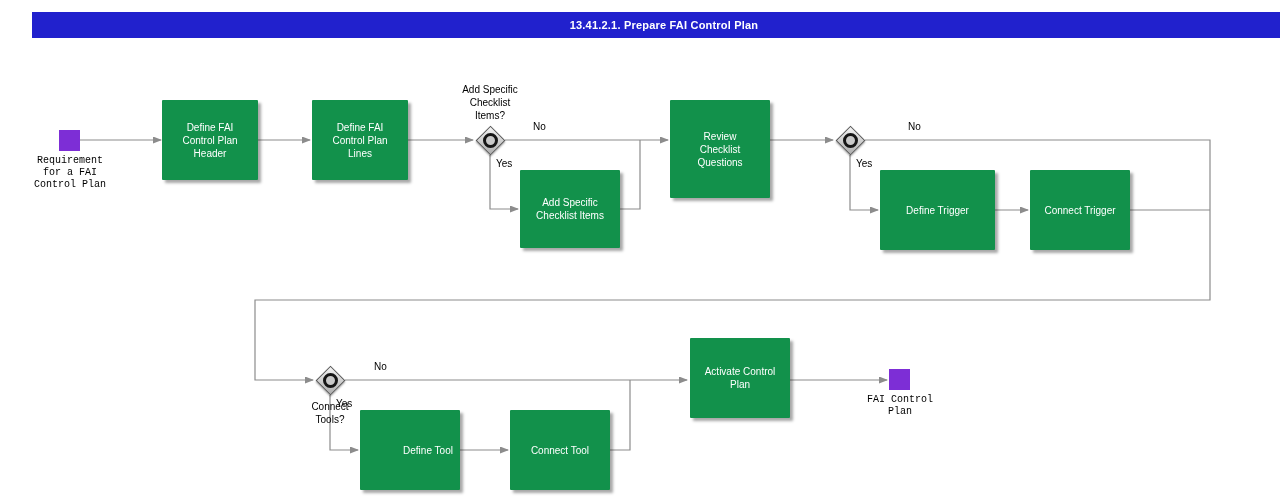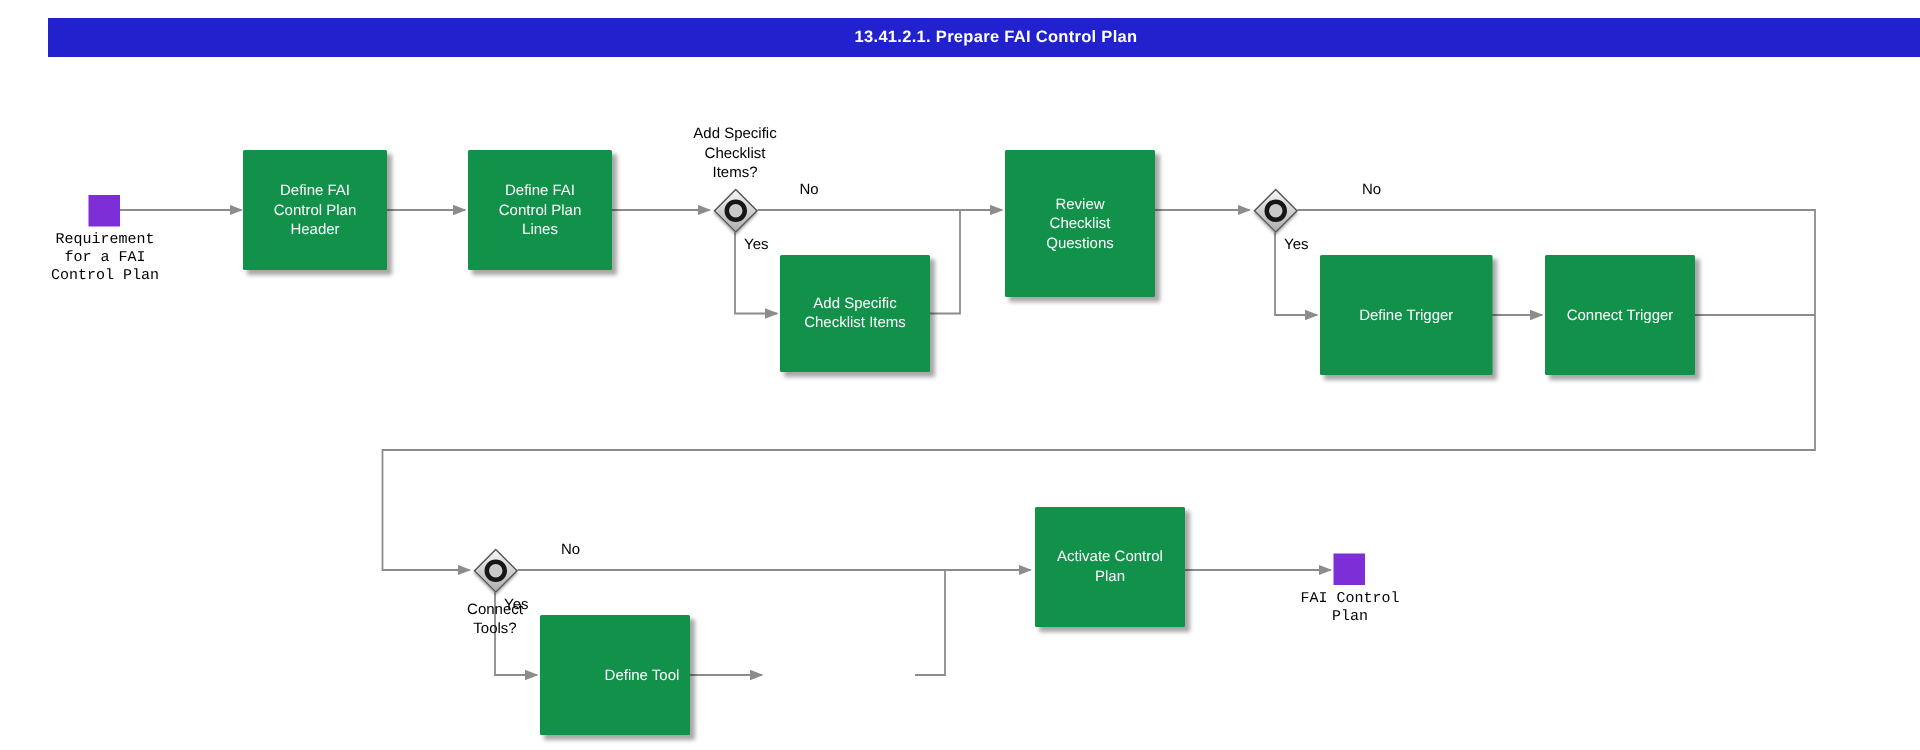--- a/index.html
+++ b/index.html
@@ -99,20 +99,23 @@
   <div class="task" style="left:1030px;top:170px;width:100px;height:80px;text-align:center;">
     <span class="task-label">Connect Trigger</span>
   </div>
   <div class="task" style="left:690px;top:328px;width:100px;height:80px;margin-top:10px;">
     <span class="task-label">Activate Control
 Plan</span>
   </div>
   <div class="task" style="left:360px;top:410px;width:100px;height:80px;padding-left:36px;">
     <span class="task-label">Define Tool</span>
   </div>
+  <div class="task" style="left:510px;top:410px;width:100px;height:80px;">
+    <span class="task-label">Connect Tool</span>
+  </div>
 
   <div class="gateway" style="left:475px;top:125px;">
     <div class="gw-diamond"></div>
     <div class="gw-ring"></div>
   </div>
   <div class="gw-question" style="left:440px;top:83px;width:100px;">Add Specific
 Checklist
 Items?</div>
   <div class="branch-label" style="left:533px;top:121px;">No</div>
   <div class="branch-label" style="left:496px;top:158px;">Yes</div>

